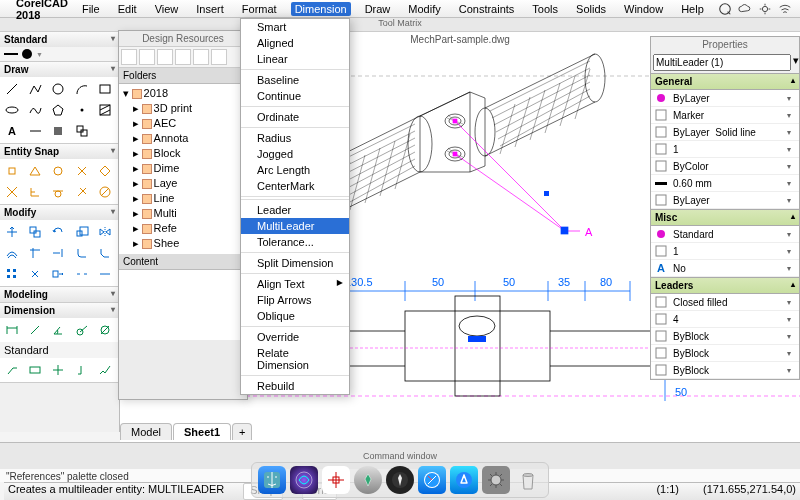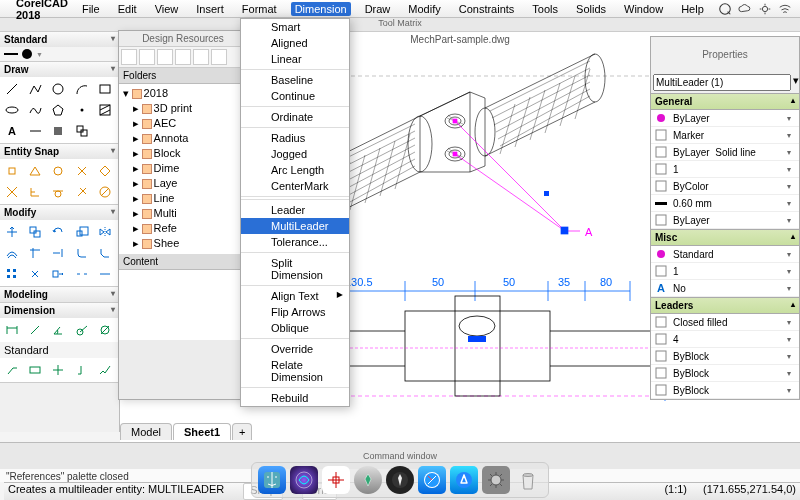--- a/index.html
+++ b/index.html
@@ -17,38 +17,38 @@
 .grp-title{font-size:10px;font-weight:bold;padding:2px 4px;background:linear-gradient(#fafafa,#e6e6e6);cursor:default;display:flex}
 .grp-title::after{content:"▾";margin-left:auto;font-size:8px;color:#666}
 .grp-tools{display:grid;grid-template-columns:repeat(5,1fr);gap:1px;padding:2px;background:#fff}
 .tl{width:20px;height:20px;display:flex;align-items:center;justify-content:center;border:1px solid transparent;cursor:pointer}
 .std-strip{display:flex;align-items:center;gap:4px;padding:2px 4px;background:#f4f4f4}
 .std-swatch{width:14px;height:2px;background:#000}
 .canvas-area{position:absolute;left:120px;top:32px;right:0;bottom:50px;background:#fff}
 .doc-title{position:absolute;top:0;left:50%;transform:translateX(-50%);font-size:10px;color:#555;padding:2px 10px}
 .canvas-svg{position:absolute;top:0;left:0;width:100%;height:100%}
 .dropdown{position:absolute;left:240px;top:18px;width:110px;background:#fff;border:1px solid #aaa;box-shadow:2px 2px 10px rgba(0,0,0,.25);z-index:100}
-.dd-item{padding:2px 8px 2px 30px;font-size:11px;cursor:default;position:relative}
+.dd-item{padding:2px 8px 2px 16px;font-size:11px;cursor:default;position:relative}
 .dd-item.hl{background:#2a6fd6;color:#fff}
 .dd-item.sub::after{content:"▶";position:absolute;right:6px;font-size:8px}
 .dd-sep{border-top:1px solid #ddd;margin:2px 0}
 .res-panel{position:absolute;left:118px;top:30px;width:130px;height:370px;background:#ececec;border:1px solid #aaa;z-index:50;box-shadow:2px 2px 8px rgba(0,0,0,.15)}
 .res-title{font-size:10px;text-align:center;padding:2px;color:#666}
 .res-toolbar{display:flex;gap:2px;padding:2px;background:#f4f4f4;border-top:1px solid #ccc;border-bottom:1px solid #ccc}
 .rtb{width:16px;height:16px;background:#fff;border:1px solid #ccc}
 .res-subtitle{font-size:10px;padding:2px 4px;background:#dcdcdc;border-bottom:1px solid #bbb}
 .tree{background:#fff;height:170px;overflow:hidden;font-size:10px;padding:2px}
 .tree-item{padding:1px 2px;white-space:nowrap}
 .ti1{padding-left:12px}
 .tree-item .fico{display:inline-block;width:10px;height:10px;background:#fc9;border:1px solid #c86;margin-right:2px;vertical-align:middle}
 .content-area{background:#fff;height:70px}
 .breadcrumb{position:absolute;bottom:0;left:0;right:0;display:flex;font-size:10px;background:linear-gradient(#fff,#e8e8e8);border-top:1px solid #ccc}
 .bcseg{padding:2px 8px;border-right:1px solid #ccc;position:relative}
 .props{position:absolute;right:0;top:36px;width:150px;background:#f0f0f0;border:1px solid #aaa;z-index:60}
-.props-title{text-align:center;font-size:10px;padding:12px;color:#666}
+.props-title{text-align:center;font-size:10px;padding:2px;color:#666}
 .props-sel{display:flex;padding:2px}
 .props-sel input{flex:1;font-size:10px;padding:1px}
 .props-sect{font-size:10px;font-weight:bold;padding:2px 4px;background:linear-gradient(#d8e8b8,#c8dfa0);border-top:1px solid #aaa;border-bottom:1px solid #aaa;display:flex}
 .props-sect::after{content:"▴";margin-left:auto;font-size:8px}
 .pr{display:flex;align-items:center;padding:1px 2px;background:#fff;border-bottom:1px solid #eee}
 .pr .ico{width:16px;height:14px;margin-right:2px;display:flex;align-items:center;justify-content:center}
 .pr .val{flex:1;font-size:10px;padding:0 2px}
 .pr .dd{width:10px;font-size:8px;color:#666}
 .cmdwin{position:absolute;left:0;right:0;bottom:18px;height:40px;background:#fafafa;border-top:1px solid #bbb}
 .cmdtitle{text-align:center;font-size:9px;color:#666;background:#e8e8e8;padding:8px}
@@ -748,21 +748,21 @@
 <div class="cmdwin">
   <div class="cmdtitle">Command window</div>
   <div class="cmdtxt">"References" palette closed</div>
 </div>
 
 <div class="statusbar">
   <span>Creates a multileader entity: MULTILEADER</span>
   <span class="sbtn">Snap</span>
   <span class="sbtn">Grid</span>
   <span style="margin-left:auto">(1:1)</span>
-  <span style="margin-left:16px">(171.655,271.54,0)</span>
+  <span style="margin-left:24px">(171.655,271.54,0)</span>
 </div>
 
 <div class="dock">
   <div class="dock-item" style="background:linear-gradient(#4aa3ff,#0a5fd4)">
       <svg width="20" height="20">
         <rect x="2" y="2" width="16" height="16" rx="3" fill="#5ab"></rect>
         <path d="M10 2v16M5 7h2M13 7h2M6 14q4 3 8 0" stroke="#fff" fill="none"></path>
       </svg>
     </div>
   <div class="dock-item" style="background:radial-gradient(circle,#8b5cf6,#1a0a3a)">

